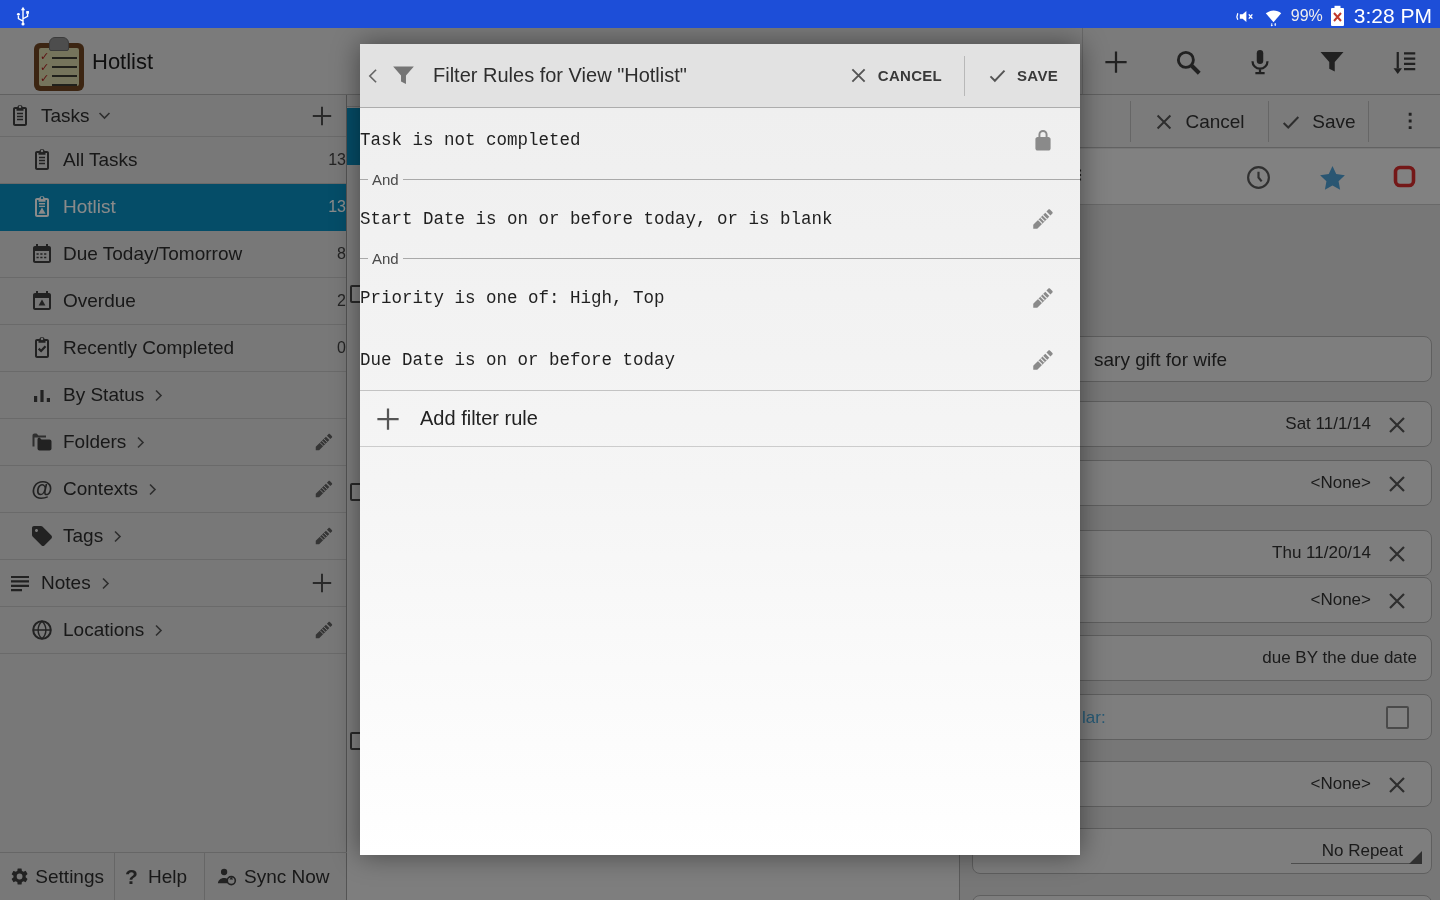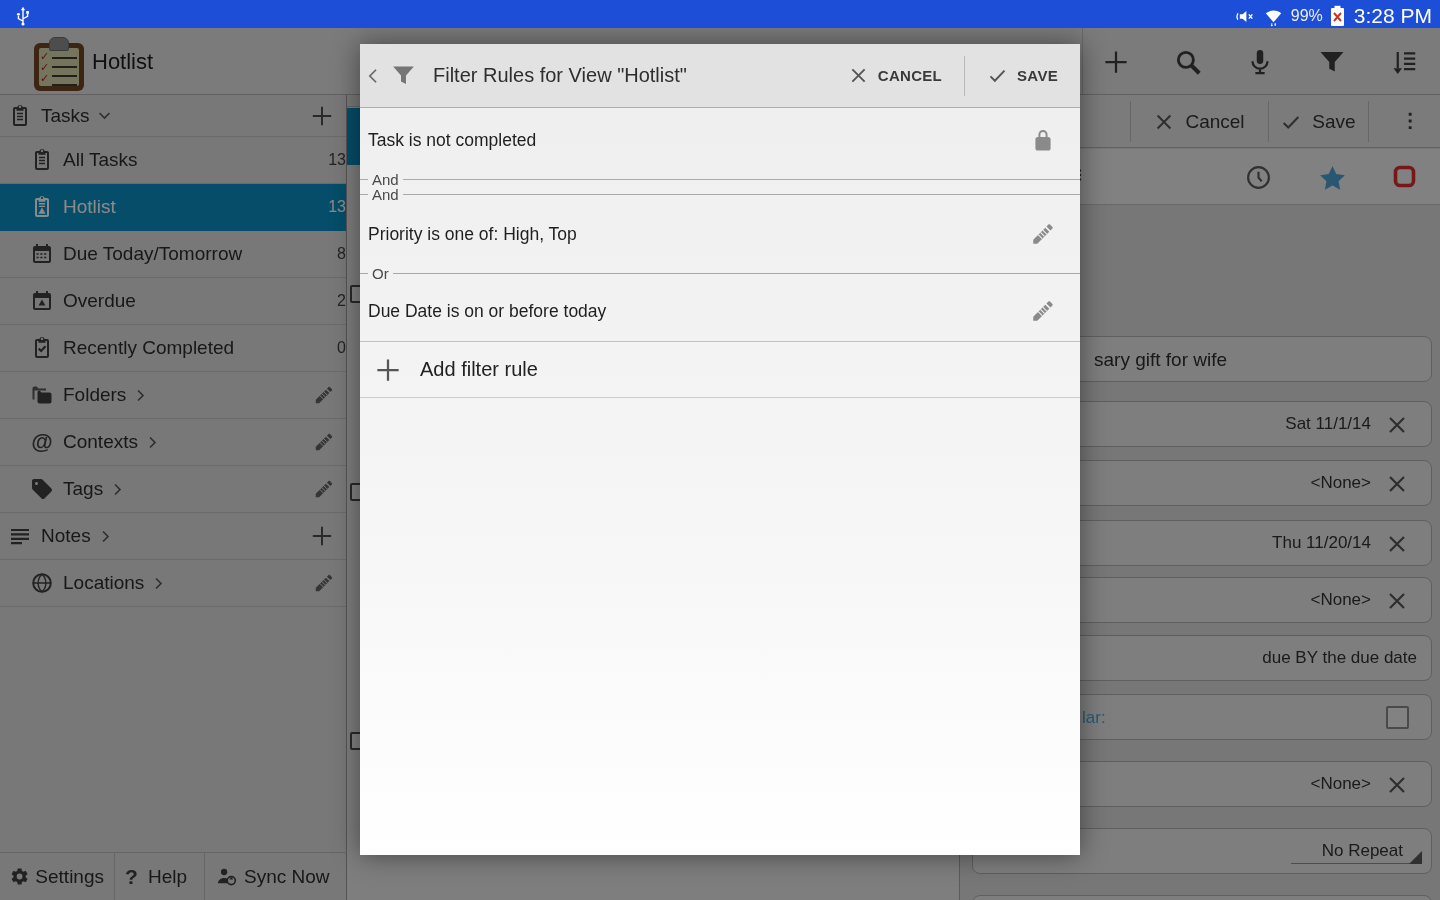--- a/index.html
+++ b/index.html
@@ -89,21 +89,21 @@
   .modal{position:absolute;left:360px;top:44px;width:720px;height:811px;z-index:100;box-shadow:0 0 26px rgba(0,0,0,0.45);display:flex;flex-direction:column;}
   .m-header{height:64px;background:#e2e2e2;border-bottom:1px solid #adadad;display:flex;align-items:center;flex:none;}
   .m-back{width:20px;height:20px;color:#666;margin-left:4px;flex:none;}
   .m-funnel{width:27px;height:27px;color:#757575;margin-left:6px;flex:none;}
   .m-title{font-size:20px;color:#2e2e2e;margin-left:16px;white-space:nowrap;}
   .m-actions{margin-left:auto;display:flex;align-items:center;height:100%;}
   .m-act{display:flex;align-items:center;gap:9px;font-size:15px;font-weight:bold;color:#3a3a3a;letter-spacing:0.3px;padding:0 22px;height:100%;}
   .m-act .icon{width:21px;height:21px;color:#555;}
   .m-act-div{width:1px;height:40px;background:#b8b8b8;}
   .m-body{flex:1;background:linear-gradient(180deg,#efefef 0%,#f5f5f5 50%,#ffffff 100%);display:flex;flex-direction:column;overflow:hidden;}
-  .m-rule{height:64px;display:flex;align-items:center;padding-left:8px;flex:none;}
+  .m-rule{height:64px;display:flex;align-items:center;flex:none;font-family:Liberation Mono, monospace;}
   .m-rule.last{height:60px;}
   .m-rule-text{font-size:17.5px;color:#1f1f1f;}
   .m-rule .tail{margin-left:auto;margin-right:24px;width:26px;height:26px;color:#8a8a8a;}
   .m-sep{height:15px;display:flex;align-items:center;flex:none;}
   .m-sep .dash{width:8px;height:1px;background:#a9a9a9;flex:none;}
   .m-sep .lbl{font-size:15px;color:#4a4a4a;padding:0 4px;}
   .m-sep .line{flex:1;height:1px;background:#a9a9a9;}
   .m-add{height:57px;border-top:1px solid #c3c3c3;border-bottom:1px solid #cccccc;display:flex;align-items:center;flex:none;}
   .m-add .plus{width:30px;height:30px;color:#555;margin-left:13px;}
   .m-add-label{font-size:20px;color:#222;margin-left:17px;}
@@ -275,20 +275,34 @@
               <path fill="none" stroke="currentColor" stroke-width="2.2" d="M8.7 12.6l2.4 2.4 4.4-4.8"></path>
             </svg>
           </span>
           <span class="sb-label">Recently Completed</span>
           <span class="sb-spacer"></span>
           <span class="sb-count">0</span>
         </div>
         <div class="sb-row indent">
           <span class="icon main">
             <svg viewBox="0 0 24 24">
+              <path fill="currentColor" d="M4 13h3.2v6H4zM10.4 7h3.2v12h-3.2zM16.8 15h3.2v4h-3.2z"></path>
+            </svg>
+          </span>
+          <span class="sb-label">By Status</span>
+          <span class="icon sb-chev">
+            <svg viewBox="0 0 24 24">
+              <path fill="none" stroke="currentColor" stroke-width="2.3" d="M8.5 5l7 7-7 7"></path>
+            </svg>
+          </span>
+          <span class="sb-spacer"></span>
+        </div>
+        <div class="sb-row indent">
+          <span class="icon main">
+            <svg viewBox="0 0 24 24">
               <path fill="currentColor" opacity=".85" d="M6.5 3.5l2 2H16v2H4.5v9h-2v-11c0-1.1.9-2 2-2h2z"></path>
               <path fill="currentColor" d="M9.5 7.5l2 2H19.5c1.1 0 2 .9 2 2v7c0 1.1-.9 2-2 2h-10c-1.1 0-2-.9-2-2v-9c0-1.1.9-2 2-2z"></path>
             </svg>
           </span>
           <span class="sb-label">Folders</span>
           <span class="icon sb-chev">
             <svg viewBox="0 0 24 24">
               <path fill="none" stroke="currentColor" stroke-width="2.3" d="M8.5 5l7 7-7 7"></path>
             </svg>
           </span>
@@ -476,21 +490,21 @@
             </span>
           </div>
           <div class="rp-field" style="top: 254px;">
             <span class="rp-val" style="right: 60px;">&lt;None&gt;</span>
             <span class="icon rp-clear">
               <svg viewBox="0 0 24 24">
                 <path fill="none" stroke="currentColor" stroke-width="2.2" d="M5 5l14 14M19 5L5 19"></path>
               </svg>
             </span>
           </div>
-          <div class="rp-field" style="top: 314px;">
+          <div class="rp-field" style="top: 324px;">
             <span class="rp-val" style="right: 60px;">Thu 11/20/14</span>
             <span class="icon rp-clear">
               <svg viewBox="0 0 24 24">
                 <path fill="none" stroke="currentColor" stroke-width="2.2" d="M5 5l14 14M19 5L5 19"></path>
               </svg>
             </span>
           </div>
           <div class="rp-field" style="top: 371px;">
             <span class="rp-val" style="right: 60px;">&lt;None&gt;</span>
             <span class="icon rp-clear">
@@ -570,39 +584,43 @@
             <svg viewBox="0 0 24 24">
               <path fill="currentColor" d="M17 9.2h-.8V6.9a4.2 4.2 0 1 0-8.4 0v2.3H7c-1.1 0-2 .9-2 2v8.6c0 1.1.9 2 2 2h10c1.1 0 2-.9 2-2v-8.6c0-1.1-.9-2-2-2zm-7.4-2.3a2.4 2.4 0 1 1 4.8 0v2.3H9.6V6.9z"></path>
             </svg>
           </span>
         </div>
         <div class="m-sep">
           <span class="dash"></span>
           <span class="lbl">And</span>
           <span class="line"></span>
         </div>
+        <div class="m-rule">
+          <span class="m-rule-text">Start Date is on or before today, or is blank</span>
+          <span class="icon tail">
+            <svg viewBox="0 0 24 24">
+              <path fill="currentColor" d="M3 17.3V21h3.7L17.8 9.9l-3.7-3.7L3 17.3zM20.7 7c.4-.4.4-1 0-1.4l-2.3-2.3c-.4-.4-1-.4-1.4 0l-1.8 1.8 3.7 3.7L20.7 7z"></path>
+              <path fill="none" stroke="#efefef" stroke-width="1" d="M11.8 8.4l3.7 3.7M9.7 10.5l3.7 3.7M7.6 12.6l3.7 3.7"></path>
+            </svg>
+          </span>
+        </div>
         <div class="m-sep">
           <span class="dash"></span>
           <span class="lbl">And</span>
           <span class="line"></span>
         </div>
         <div class="m-rule">
           <span class="m-rule-text">Priority is one of: High, Top</span>
           <span class="icon tail">
             <svg viewBox="0 0 24 24">
               <path fill="currentColor" d="M3 17.3V21h3.7L17.8 9.9l-3.7-3.7L3 17.3zM20.7 7c.4-.4.4-1 0-1.4l-2.3-2.3c-.4-.4-1-.4-1.4 0l-1.8 1.8 3.7 3.7L20.7 7z"></path>
               <path fill="none" stroke="#efefef" stroke-width="1" d="M11.8 8.4l3.7 3.7M9.7 10.5l3.7 3.7M7.6 12.6l3.7 3.7"></path>
             </svg>
           </span>
         </div>
-        <div class="m-sep">
-          <span class="dash"></span>
-          <span class="lbl">Or</span>
-          <span class="line"></span>
-        </div>
         <div class="m-rule last">
           <span class="m-rule-text">Due Date is on or before today</span>
           <span class="icon tail">
             <svg viewBox="0 0 24 24">
               <path fill="currentColor" d="M3 17.3V21h3.7L17.8 9.9l-3.7-3.7L3 17.3zM20.7 7c.4-.4.4-1 0-1.4l-2.3-2.3c-.4-.4-1-.4-1.4 0l-1.8 1.8 3.7 3.7L20.7 7z"></path>
               <path fill="none" stroke="#efefef" stroke-width="1" d="M11.8 8.4l3.7 3.7M9.7 10.5l3.7 3.7M7.6 12.6l3.7 3.7"></path>
             </svg>
           </span>
         </div>
       </div>

